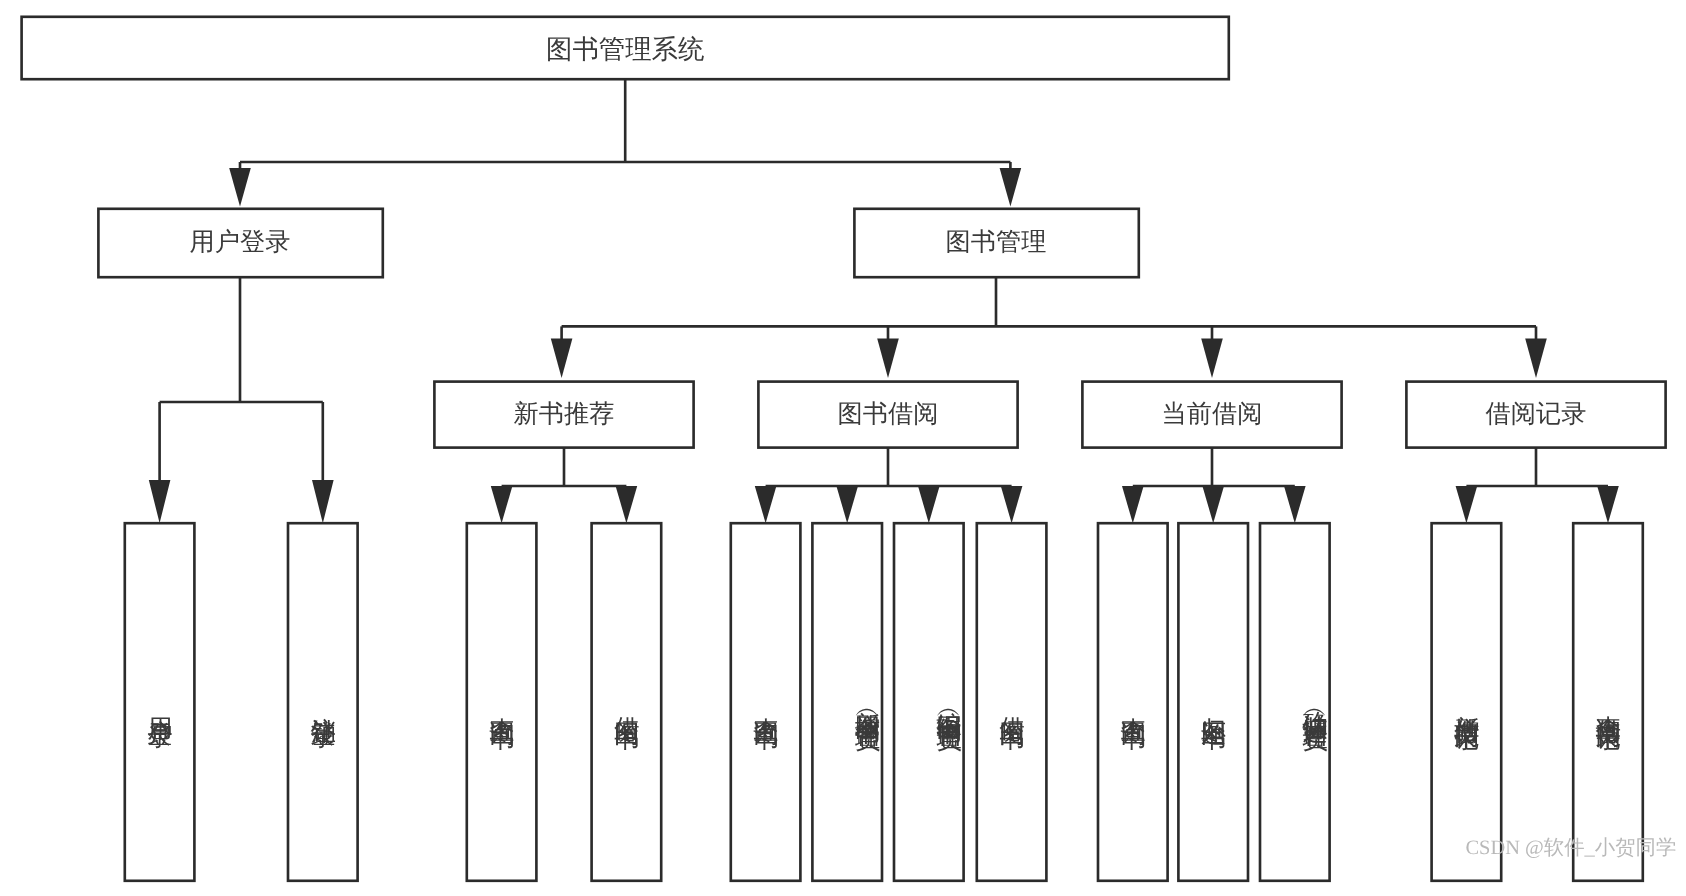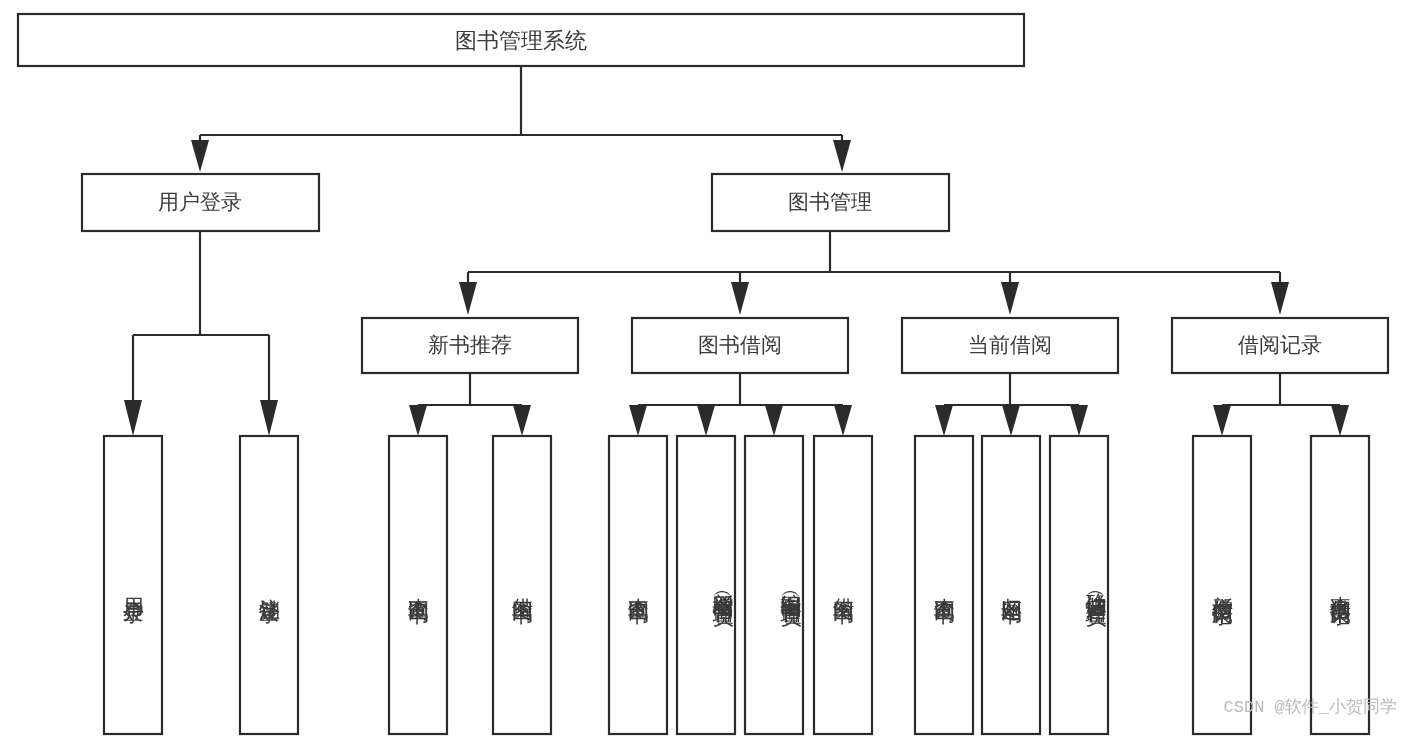--- a/index.html
+++ b/index.html
@@ -67,21 +67,21 @@
     letter-spacing: 2px;
     color: #3a3a3a;
     white-space: nowrap;
     pointer-events: none;
     user-select: none;
   }
   #watermark {
     position: absolute;
     right: 8px;
     bottom: 6px;
-    font-family: Liberation Mono, monospace;
+    font-family: Liberation Serif, serif;
     font-size: 17px;
     color: #b9b9b9;
     white-space: nowrap;
     user-select: none;
   }
 </style>
 </head>
 <body>
 
 <div id="diagram-root">

